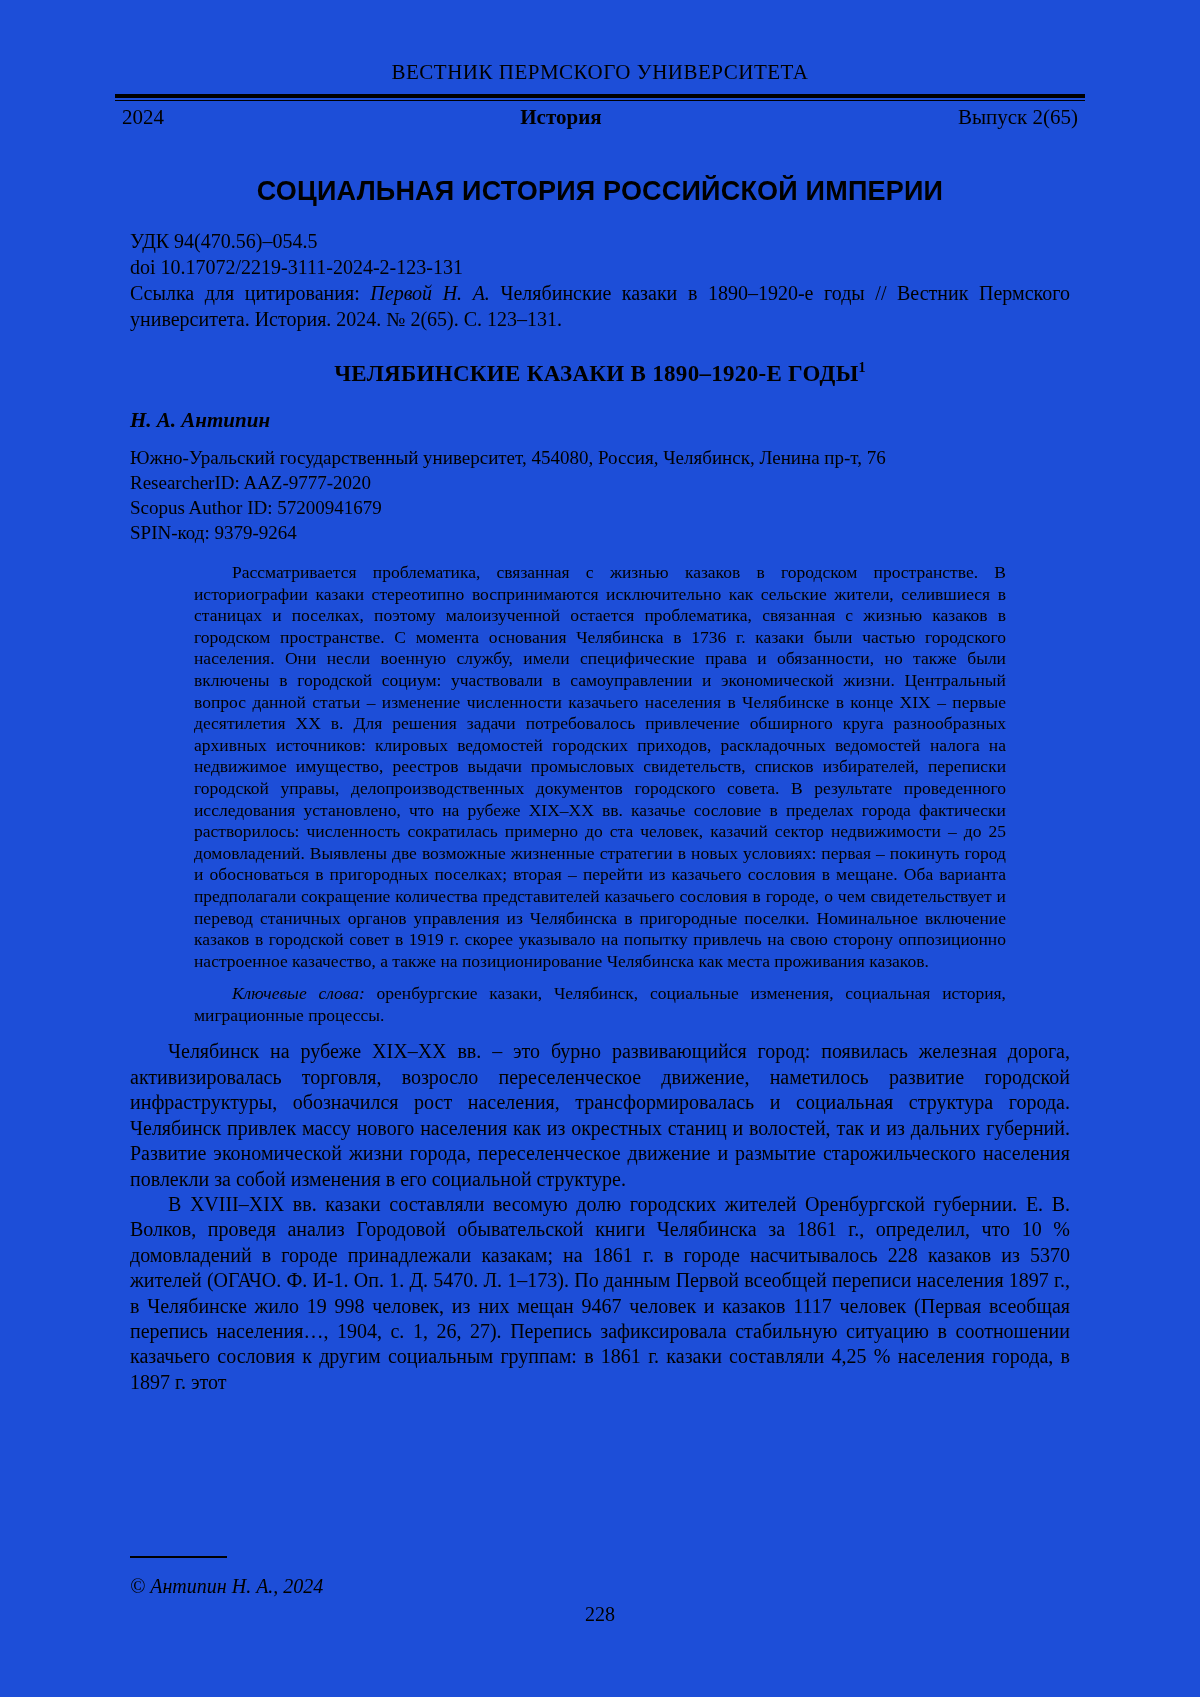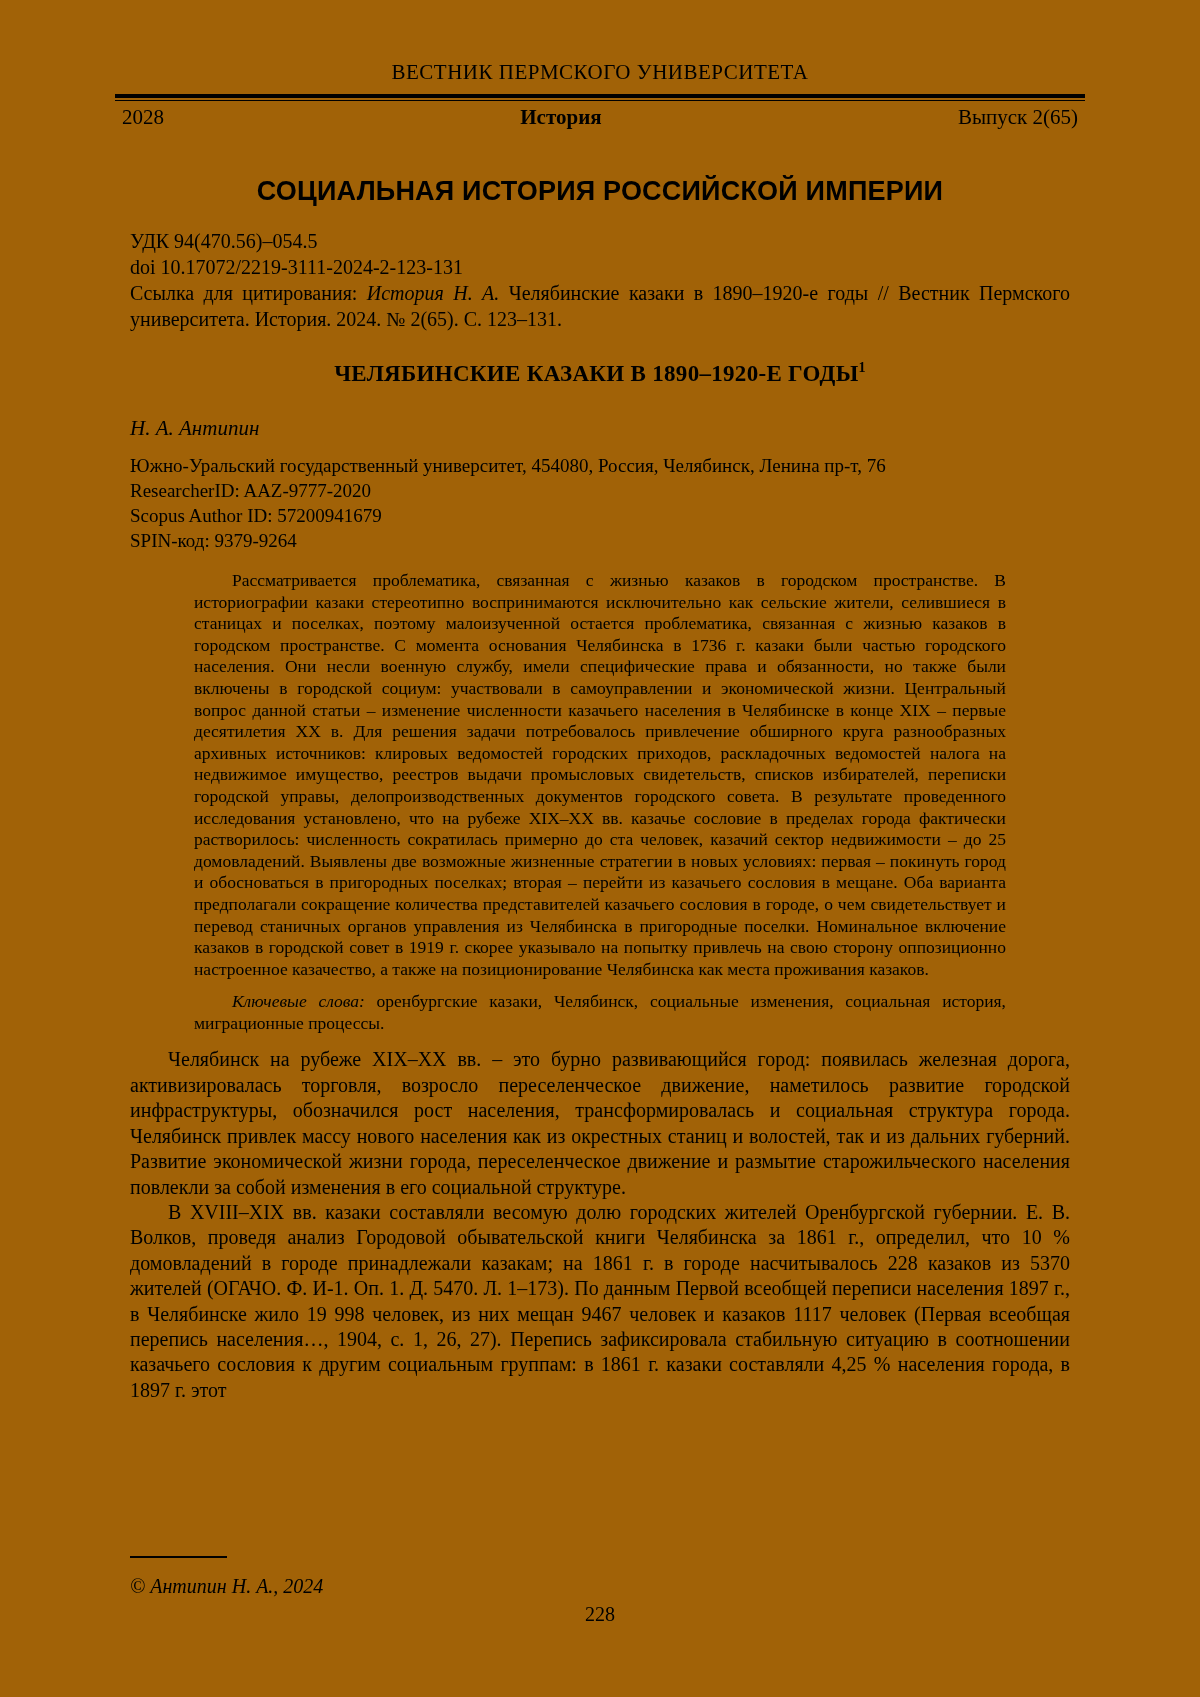--- a/index.html
+++ b/index.html
@@ -1,20 +1,20 @@
 <!DOCTYPE html>
 <html><head>
 <meta charset="utf-8">
 <style>
   html, body { margin: 0; padding: 0; background: #ffffff; }
   .page {
     position: relative;
     width: 1200px;
     height: 1697px;
-    background: #a16207;
+    background: #1d4ed8;
     color: #000;
     font-family: "Liberation Serif", serif;
     box-sizing: border-box;
     padding: 60px 130px 0 130px;
     overflow: hidden;
   }
   .journal-title { text-align: center; font-size: 21px; letter-spacing: 0.5px; }
   .rule-thick { margin: 9px -15px 0 -15px; border-top: 4px solid #000; }
   .rule-thin  { margin: 2px -15px 0 -15px; border-top: 1.5px solid #000; }
   .header-row {
@@ -27,21 +27,21 @@
     font-size: 27px; text-align: center; margin-top: 46px; letter-spacing: 0.2px;
   }
   .meta { margin-top: 21px; font-size: 20px; line-height: 26px; }
   .meta-citation { text-align: justify; }
   .it { font-style: italic; }
   .article-title {
     margin-top: 29px; text-align: center; font-size: 23px; font-weight: bold;
     letter-spacing: 0.3px;
   }
   .article-title sup { font-size: 14px; line-height: 0; }
-  .author { margin-top: 29px; font-size: 21px; font-weight: normal; font-style: italic; }
+  .author { margin-top: 21px; font-size: 21px; font-weight: bold; font-style: italic; }
   .affil { margin-top: 12px; font-size: 19px; line-height: 25px; }
   .abstract {
     margin: 17px 64px 0 64px; font-size: 17.5px; line-height: 21.6px;
     text-align: justify; text-indent: 38px;
   }
   .keywords {
     margin: 11px 64px 0 64px; font-size: 17.5px; line-height: 21.6px;
     text-align: justify; text-indent: 38px;
   }
   .body-text { margin-top: 13px; }
@@ -58,31 +58,31 @@
 <body>
 
 <div class="page">
 
   <div class="journal-title">ВЕСТНИК ПЕРМСКОГО УНИВЕРСИТЕТА</div>
 
   <div class="rule-thick"></div>
   <div class="rule-thin"></div>
 
   <div class="header-row">
-    <span>2028</span>
+    <span>2024</span>
     <span class="header-center">История</span>
     <span>Выпуск 2(65)</span>
   </div>
 
   <div class="section-title">СОЦИАЛЬНАЯ ИСТОРИЯ РОССИЙСКОЙ ИМПЕРИИ</div>
 
   <div class="meta">
     <div>УДК 94(470.56)–054.5</div>
     <div>doi 10.17072/2219-3111-2024-2-123-131</div>
-    <div class="meta-citation"><span>Ссылка для цитирования: </span><span class="it">История Н. А.</span><span> Челябинские казаки в 1890–1920-е годы // Вестник Пермского университета. История. 2024. № 2(65). С. 123–131.</span></div>
+    <div class="meta-citation"><span>Ссылка для цитирования: </span><span class="it">Первой Н. А.</span><span> Челябинские казаки в 1890–1920-е годы // Вестник Пермского университета. История. 2024. № 2(65). С. 123–131.</span></div>
   </div>
 
   <div class="article-title"><span>ЧЕЛЯБИНСКИЕ КАЗАКИ В 1890–1920-Е ГОДЫ</span><sup>1</sup></div>
 
   <div class="author">Н. А. Антипин</div>
 
   <div class="affil">
     <div>Южно-Уральский государственный университет, 454080, Россия, Челябинск, Ленина пр-т, 76</div>
     <div>ResearcherID: AAZ-9777-2020</div>
     <div>Scopus Author ID: 57200941679</div>

